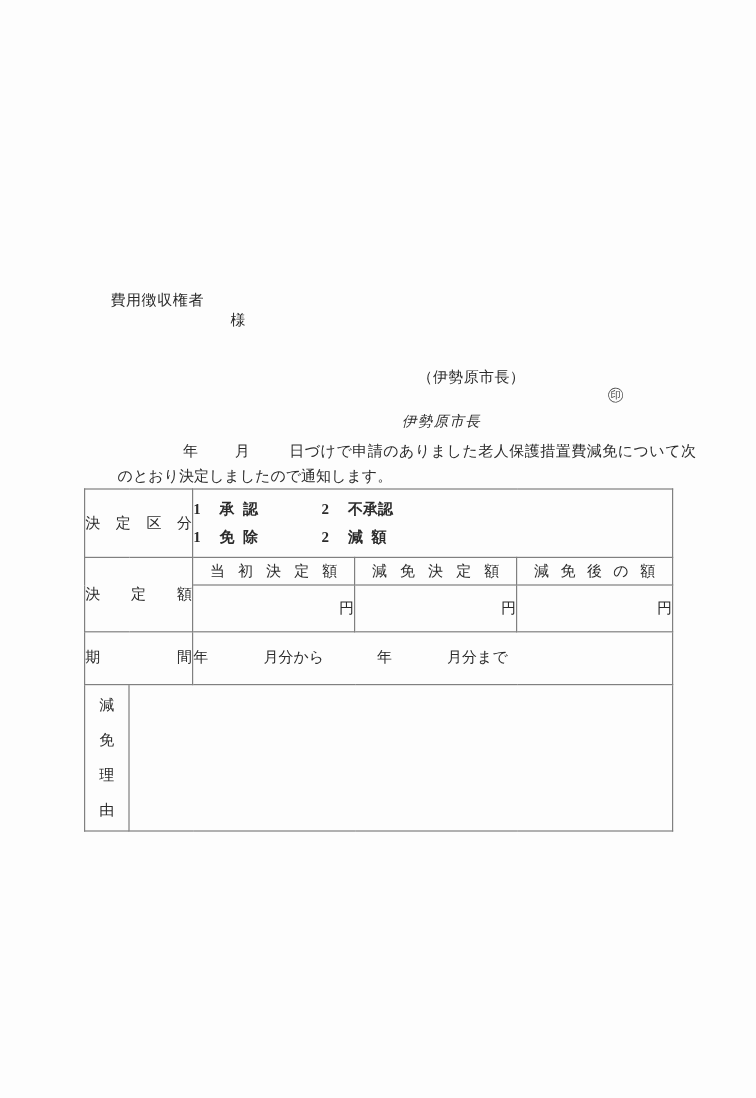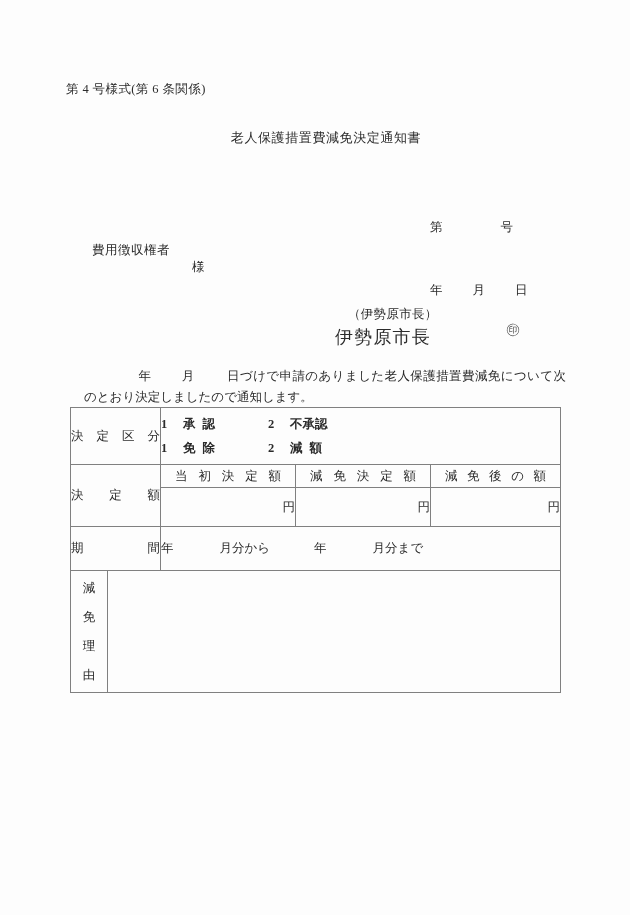--- a/index.html
+++ b/index.html
@@ -72,36 +72,37 @@
 
   
   .issuer-role {
     left: 348px;
     top: 306px;
     font-size: 12.5px;
     letter-spacing: 0.3px;
   }
   .issuer-name {
     left: 335px;
-    top: 325px;
-    font-size: 18px;
+    top: 343px;
+    font-size: 12px;
     letter-spacing: 1.2px;
+    font-style: italic;
   }
   .seal-mark {
     position: absolute;
     left: 506px;
     top: 323px;
     font-size: 14px;
     line-height: 1;
     color: #3a3a3a;
   }
 
   
   .body-para {
-    left: 84px;
+    left: 98px;
     top: 366px;
     width: 482px;
     font-size: 12.5px;
     line-height: 21px;
     white-space: normal;
     text-align: justify;
   }
   .body-para .indent { display: inline-block; width: 54px; }
   .body-para .gap-a { display: inline-block; width: 30px; }
   .body-para .gap-b { display: inline-block; width: 32px; }
@@ -185,28 +186,22 @@
     display: block;
     line-height: 29px;
   }
   .reason-body { }
 </style>
 </head>
 <body>
 
 <div class="page">
 
-  <div class="abs form-no">第 4 号様式(第 6 条関係)</div>
-
-  <div class="abs doc-title">老人保護措置費減免決定通知書</div>
-
-  <div class="abs meta-block">
-    <span class="meta-row"><span>第</span><span class="sp-lg"></span><span>号</span></span>
-    <span class="meta-row"><span>年</span><span class="sp-md"></span><span>月</span><span class="sp-md"></span><span>日</span></span>
-  </div>
+
+
 
   <div class="abs recipient-label">費用徴収権者</div>
   <div class="abs recipient-sama">様</div>
 
   <div class="abs issuer-role">（伊勢原市長）</div>
   <div class="abs issuer-name">伊勢原市長</div>
   <div class="seal-mark">㊞</div>
 
   <div class="abs body-para"><span class="indent"></span><span>年</span><span class="gap-a"></span><span>月</span><span class="gap-b"></span><span>日づけで申請のありました老人保護措置費減免について次のとおり決定しましたので通知します。</span></div>
 

